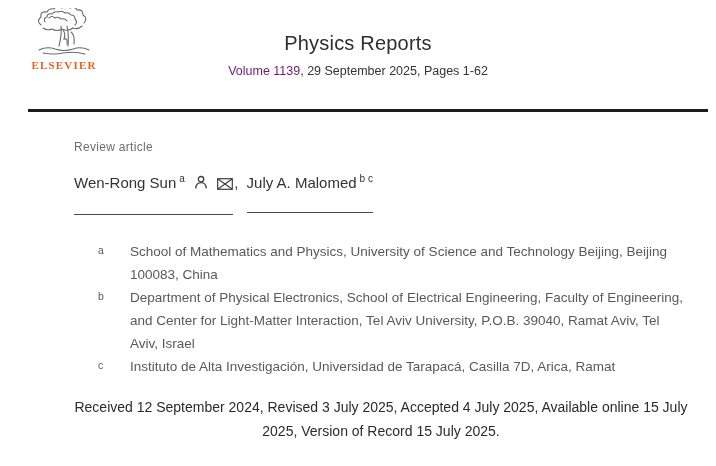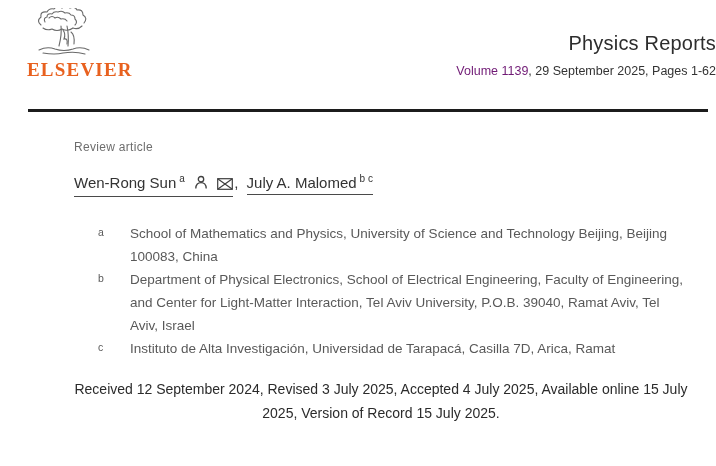--- a/index.html
+++ b/index.html
@@ -17,27 +17,27 @@
   .header { position: relative; height: 109px; }
 
   .logo {
     position: absolute; left: 27px; top: 8px;
     width: 74px; text-align: center; cursor: pointer;
   }
   .logo svg { display: block; margin: 0 auto; }
   .logo-text {
     font-family: "Liberation Serif", serif;
     font-weight: 700;
-    font-size: 19px;
+    font-size: 11px;
     letter-spacing: 1.2px;
     margin-top: 1px;
     white-space: nowrap;
   }
 
-  .journal-head { text-align: right; padding-top: 32px; }
+  .journal-head { text-align: center; padding-top: 32px; }
   .journal-name {
     font-size: 20px;
     color: #2d2d2d;
     letter-spacing: 0.2px;
     font-weight: 400;
   }
   .journal-meta {
     margin-top: 9px;
     font-size: 12.5px;
     color: #333333;
@@ -58,21 +58,21 @@
     font-size: 29px;
     line-height: 36px;
     color: #1b1b1b;
     letter-spacing: -0.2px;
   }
 
   .authors { margin-top: 19px; font-size: 15px; color: #333333; }
   .author-group {
     display: inline-block;
     border-bottom: 1px solid #4a4a4a;
-    padding-bottom: 3px;
+    padding-bottom: 21px;
     cursor: pointer;
   }
   .author-sup {
     font-size: 10px;
     vertical-align: super;
     margin-left: 3px;
     color: #333333;
   }
   .author-icon { vertical-align: -2px; margin-left: 5px; cursor: pointer; }
   .author-sep { color: #333333; margin: 0 4px 0 1px; }

